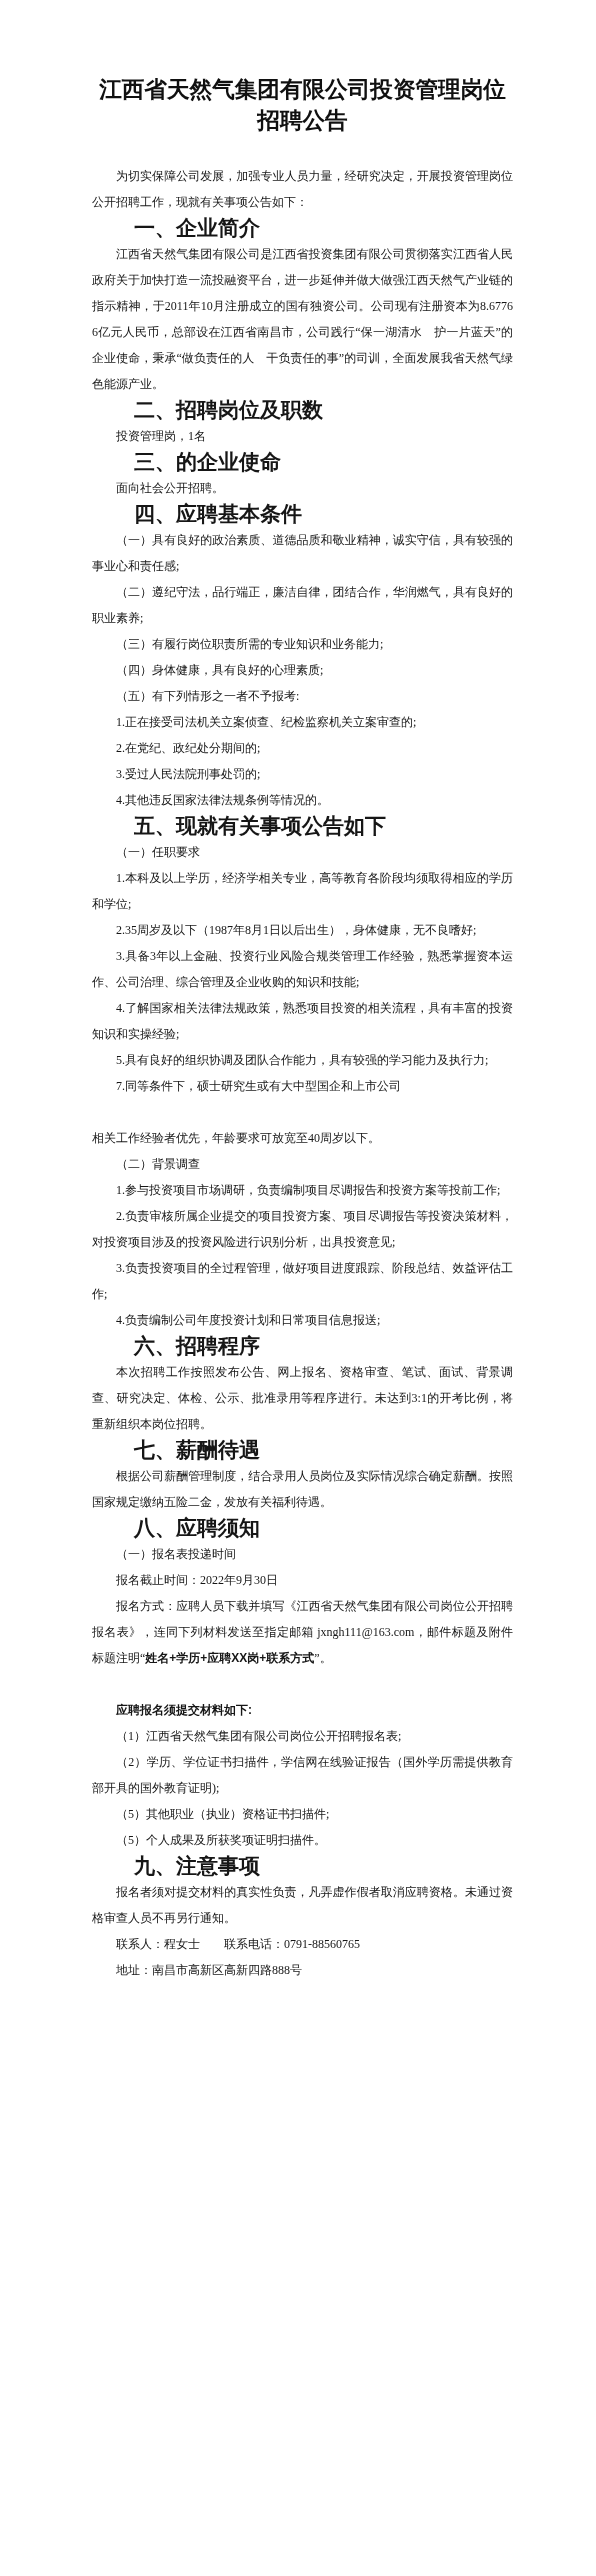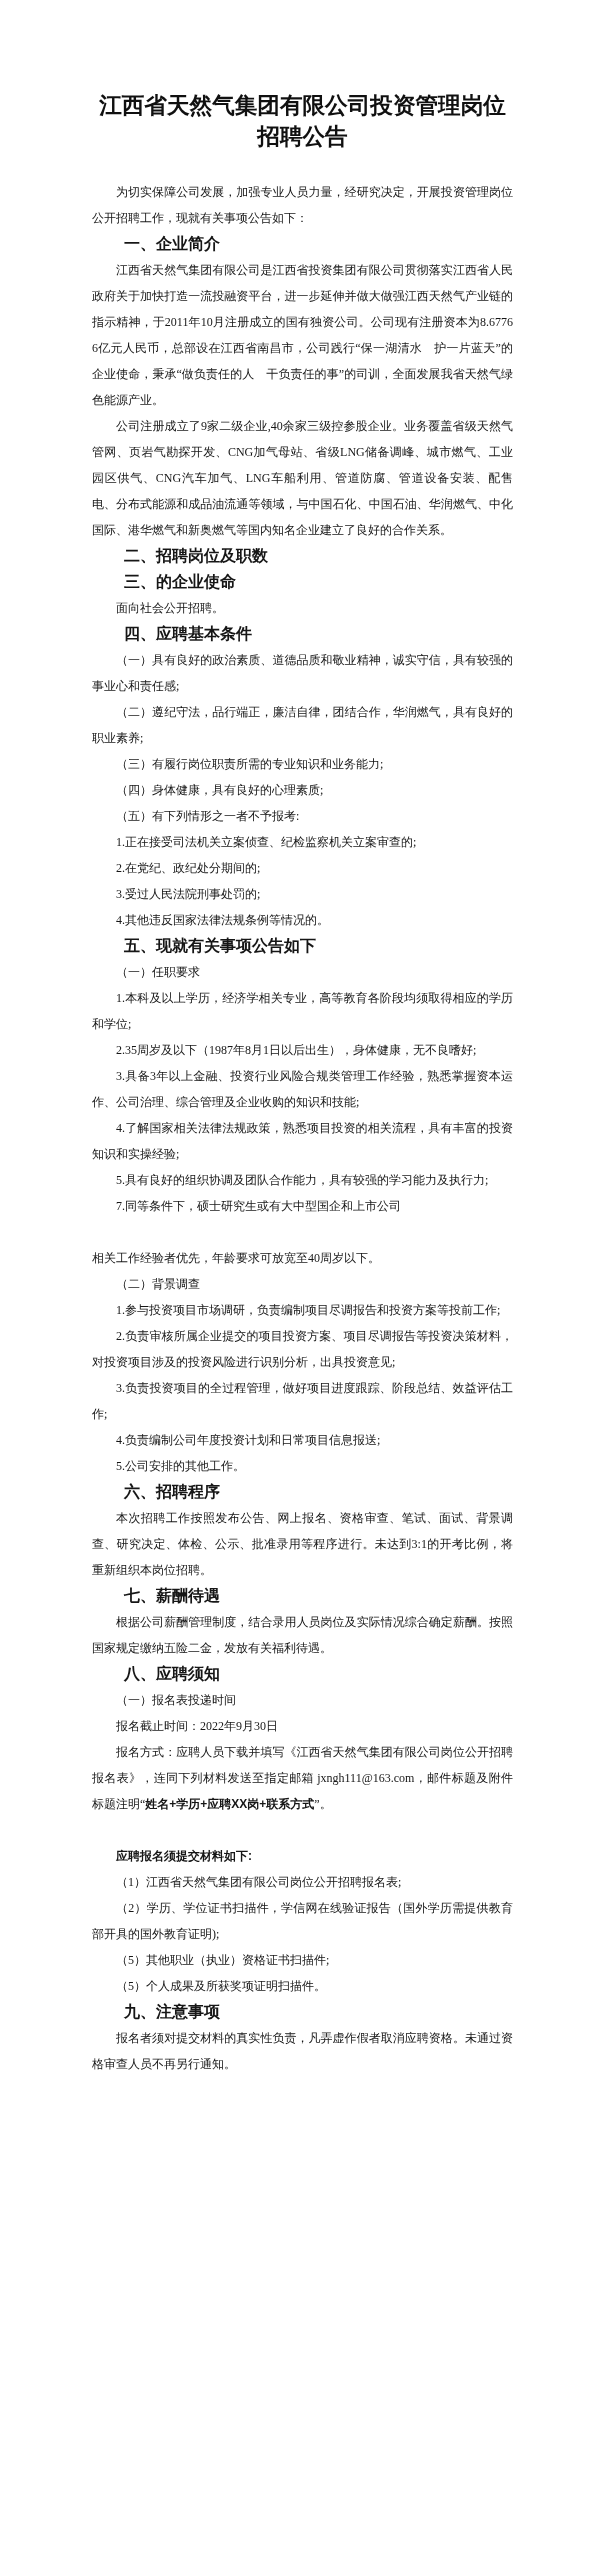--- a/index.html
+++ b/index.html
@@ -1,20 +1,20 @@
 <!DOCTYPE html>
 <html style="font-size:12px"><head>
 <meta charset="utf-8">
 <style>
   html, body { margin: 0; padding: 0; background: #ffffff; }
   .page {
     position: relative;
     width: 596px;
     height: 2068px;
-    margin: 16px auto;
+    margin: 0 auto;
     background: #ffffff;
     box-sizing: border-box;
     padding: 74px 83px 0 92px;
     overflow: hidden;
     font-family: "Liberation Serif", "DejaVu Serif", serif;
     color: #161616;
   }
   .doc-title {
     margin: 0 0 27px 0;
     font-family: "Liberation Serif", "DejaVu Serif", serif;
@@ -31,41 +31,41 @@
     text-align: justify;
     text-indent: 2em;
     word-break: break-all;
   }
   .para.noindent { text-indent: 0; }
   .para.boldline { font-weight: 700; font-family: "Liberation Sans", "DejaVu Sans", sans-serif; }
   .heading {
     margin: 0;
     font-family: "Liberation Sans", "DejaVu Sans", sans-serif;
     font-weight: 700;
-    font-size: 16px;
+    font-size: 21px;
     line-height: 26px;
     text-indent: 2em;
   }
   .gap { height: 26px; }
   .b { font-weight: 700; font-family: "Liberation Sans", "DejaVu Sans", sans-serif; }
 </style>
 </head>
 <body>
 
 <div class="page">
   <h1 class="doc-title">
     <span>江西省天然气集团有限公司投资管理岗位</span><br>
     <span>招聘公告</span>
   </h1>
   <div id="doc-body">
       <p class="para"><span>为切实保障公司发展，加强专业人员力量，经研究决定，开展投资管理岗位公开招聘工作，现就有关事项公告如下：</span></p>
       <p class="heading"><span>一、企业简介</span></p>
       <p class="para"><span>江西省天然气集团有限公司是江西省投资集团有限公司贯彻落实江西省人民政府关于加快打造一流投融资平台，进一步延伸并做大做强江西天然气产业链的指示精神，于2011年10月注册成立的国有独资公司。公司现有注册资本为8.67766亿元人民币，总部设在江西省南昌市，公司践行“保一湖清水　护一片蓝天”的企业使命，秉承“做负责任的人　干负责任的事”的司训，全面发展我省天然气绿色能源产业。</span></p>
-      <p class="para"><span>公司注册成立了9家二级企业,40余家三级控参股企业。业务覆盖省级天然气管网、页岩气勘探开发、CNG加气母站、省级LNG储备调峰、城市燃气、工业园区供气、CNG汽车加气、LNG车船利用、管道防腐、管道设备安装、配售电、分布式能源和成品油流通等领域，与中国石化、中国石油、华润燃气、中化国际、港华燃气和新奥燃气等国内知名企业建立了良好的合作关系。</span></p>
       <p class="heading"><span>二、招聘岗位及职数</span></p>
+      <p class="para"><span>投资管理岗，1名</span></p>
       <p class="heading"><span>三、的企业使命</span></p>
       <p class="para"><span>面向社会公开招聘。</span></p>
       <p class="heading"><span>四、应聘基本条件</span></p>
       <p class="para"><span>（一）具有良好的政治素质、道德品质和敬业精神，诚实守信，具有较强的事业心和责任感;</span></p>
       <p class="para"><span>（二）遵纪守法，品行端正，廉洁自律，团结合作，华润燃气，具有良好的职业素养;</span></p>
       <p class="para"><span>（三）有履行岗位职责所需的专业知识和业务能力;</span></p>
       <p class="para"><span>（四）身体健康，具有良好的心理素质;</span></p>
       <p class="para"><span>（五）有下列情形之一者不予报考:</span></p>
       <p class="para"><span>1.正在接受司法机关立案侦查、纪检监察机关立案审查的;</span></p>
       <p class="para"><span>2.在党纪、政纪处分期间的;</span></p>
@@ -79,21 +79,20 @@
       <p class="para"><span>4.了解国家相关法律法规政策，熟悉项目投资的相关流程，具有丰富的投资知识和实操经验;</span></p>
       <p class="para"><span>5.具有良好的组织协调及团队合作能力，具有较强的学习能力及执行力;</span></p>
       <p class="para"><span>7.同等条件下，硕士研究生或有大中型国企和上市公司</span></p>
       <div class="gap"></div>
       <p class="para noindent"><span>相关工作经验者优先，年龄要求可放宽至40周岁以下。</span></p>
       <p class="para"><span>（二）背景调查</span></p>
       <p class="para"><span>1.参与投资项目市场调研，负责编制项目尽调报告和投资方案等投前工作;</span></p>
       <p class="para"><span>2.负责审核所属企业提交的项目投资方案、项目尽调报告等投资决策材料，对投资项目涉及的投资风险进行识别分析，出具投资意见;</span></p>
       <p class="para"><span>3.负责投资项目的全过程管理，做好项目进度跟踪、阶段总结、效益评估工作;</span></p>
       <p class="para"><span>4.负责编制公司年度投资计划和日常项目信息报送;</span></p>
-      <p class="para"><span>5.公司安排的其他工作。</span></p>
       <p class="heading"><span>六、招聘程序</span></p>
       <p class="para"><span>本次招聘工作按照发布公告、网上报名、资格审查、笔试、面试、背景调查、研究决定、体检、公示、批准录用等程序进行。未达到3:1的开考比例，将重新组织本岗位招聘。</span></p>
       <p class="heading"><span>七、薪酬待遇</span></p>
       <p class="para"><span>根据公司薪酬管理制度，结合录用人员岗位及实际情况综合确定薪酬。按照国家规定缴纳五险二金，发放有关福利待遇。</span></p>
       <p class="heading"><span>八、应聘须知</span></p>
       <p class="para"><span>（一）报名表投递时间</span></p>
       <p class="para"><span>报名截止时间：2022年9月30日</span></p>
       <p class="para"><span>报名方式：应聘人员下载并填写《江西省天然气集团有限公司岗位公开招聘报名表》，连同下列材料发送至指定邮箱 jxngh111@163.com，邮件标题及附件标题注明“</span><span class="b">姓名+学历+应聘XX岗+联系方式</span><span>”。</span></p>
       <div class="gap"></div>
       <p class="para boldline"><span>应聘报名须提交材料如下:</span></p>

